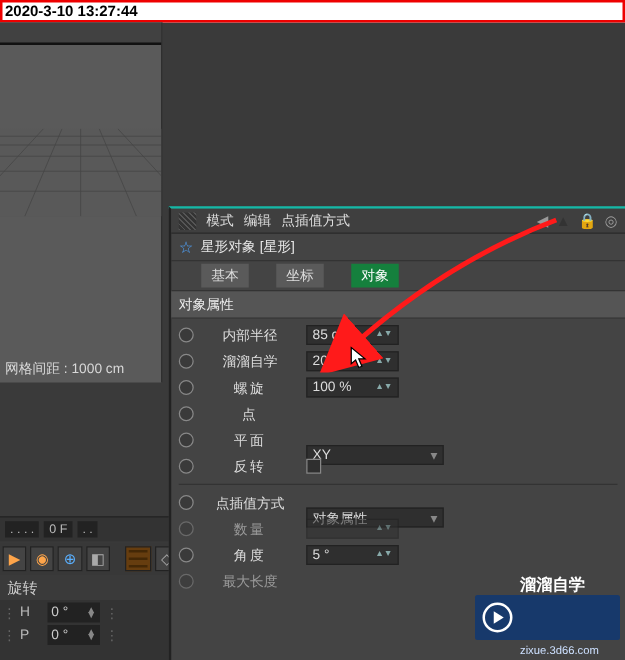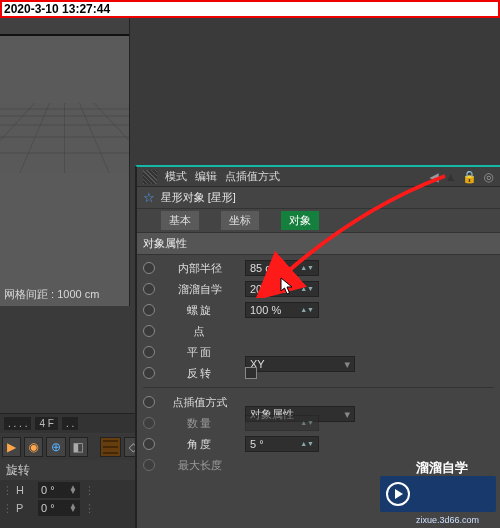--- a/index.html
+++ b/index.html
@@ -148,21 +148,21 @@
       <line x1="80" y1="0" x2="110" y2="70"></line>
         <line x1="35" y1="0" x2="-30" y2="70"></line>
       <line x1="95" y1="0" x2="160" y2="70"></line>
     </g>
   </svg>
   <div class="grid-status">网格间距 : 1000 cm</div>
 </div>
 
 <div class="hud-bar">
   <span class="hud-box">. . . .</span>
-  <span class="hud-box">4 F</span>
+  <span class="hud-box">0 F</span>
   <span class="hud-box">. .</span>
 </div>
 
 <div class="icon-row">
   <div class="ibtn">▶</div>
   <div class="ibtn">◉</div>
   <div class="ibtn blue">⊕</div>
   <div class="ibtn gray">◧</div>
   <div style="width:6px"></div>
   <div class="film">

